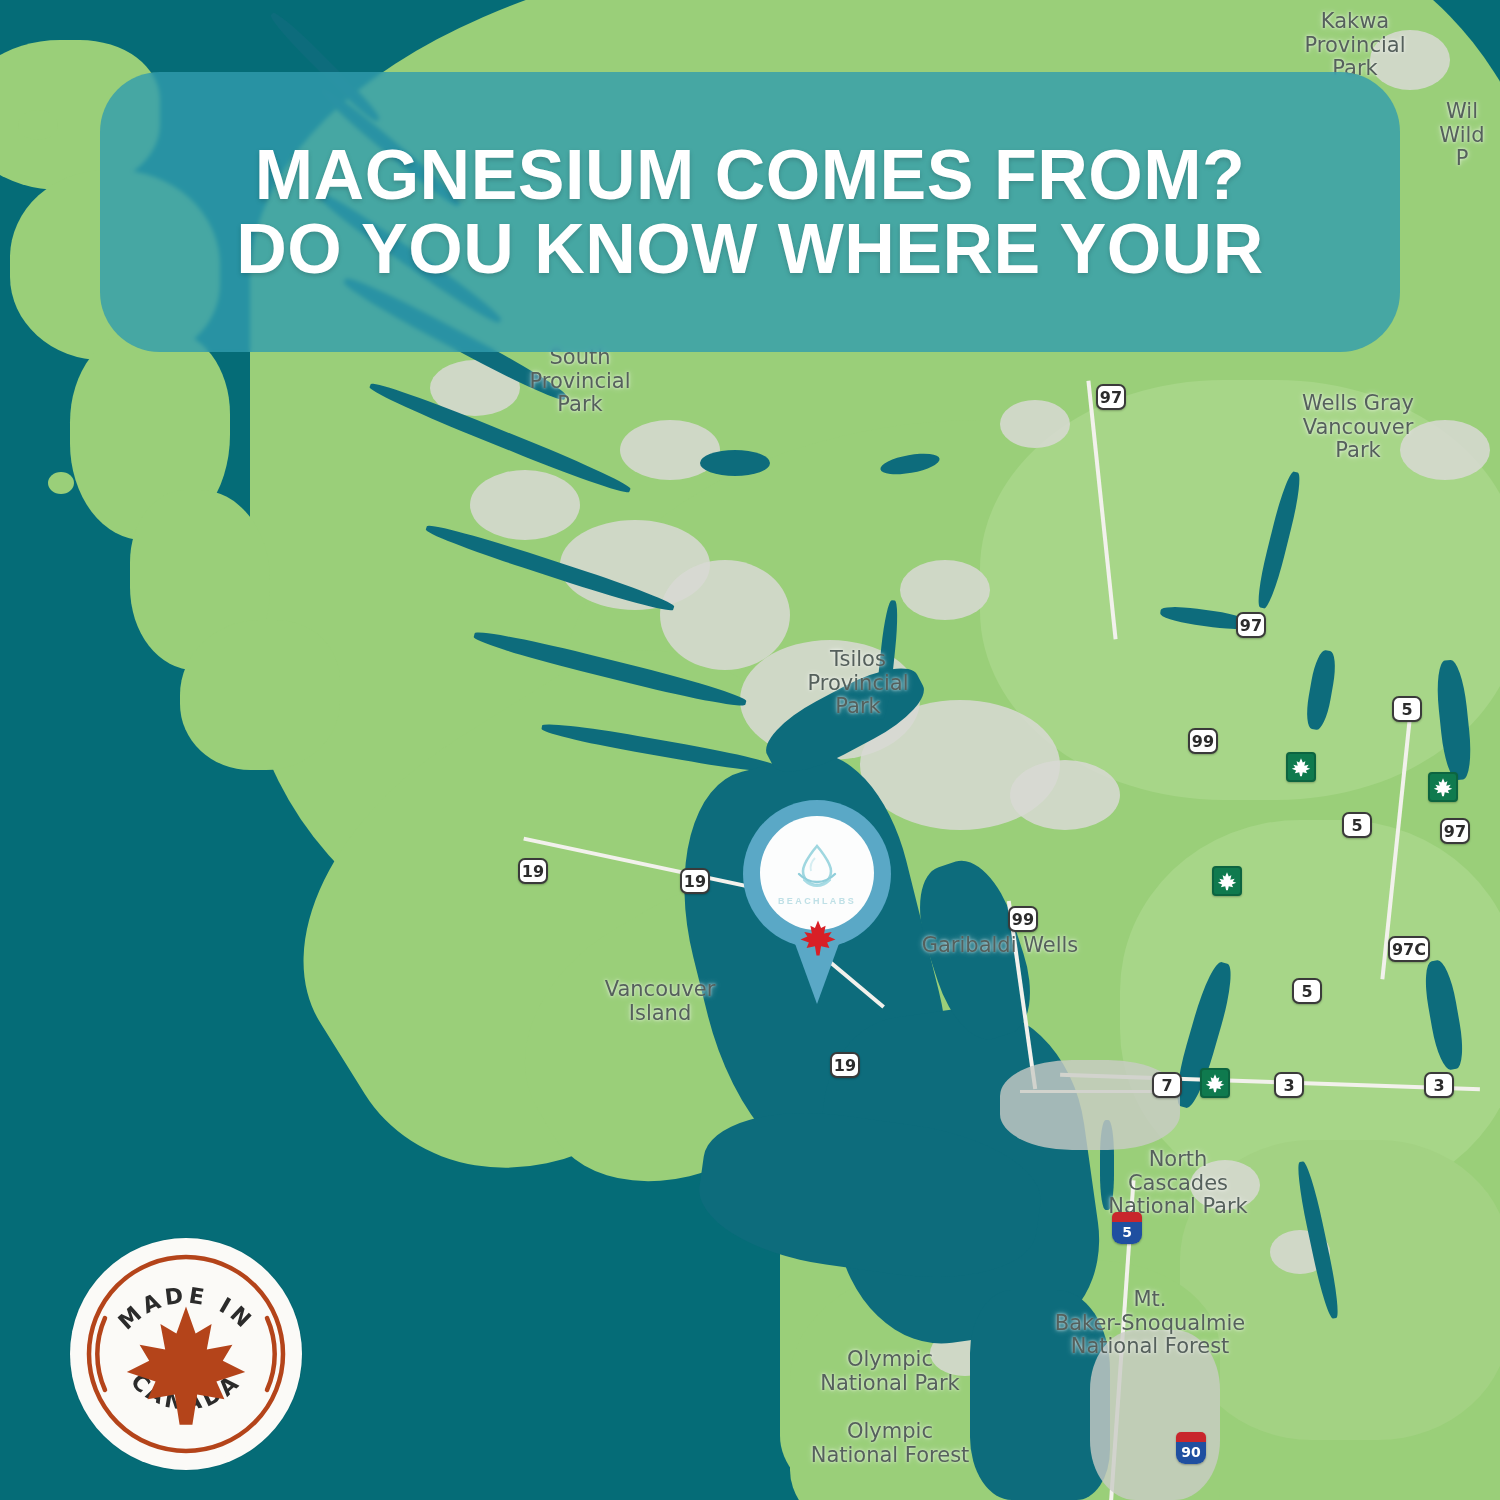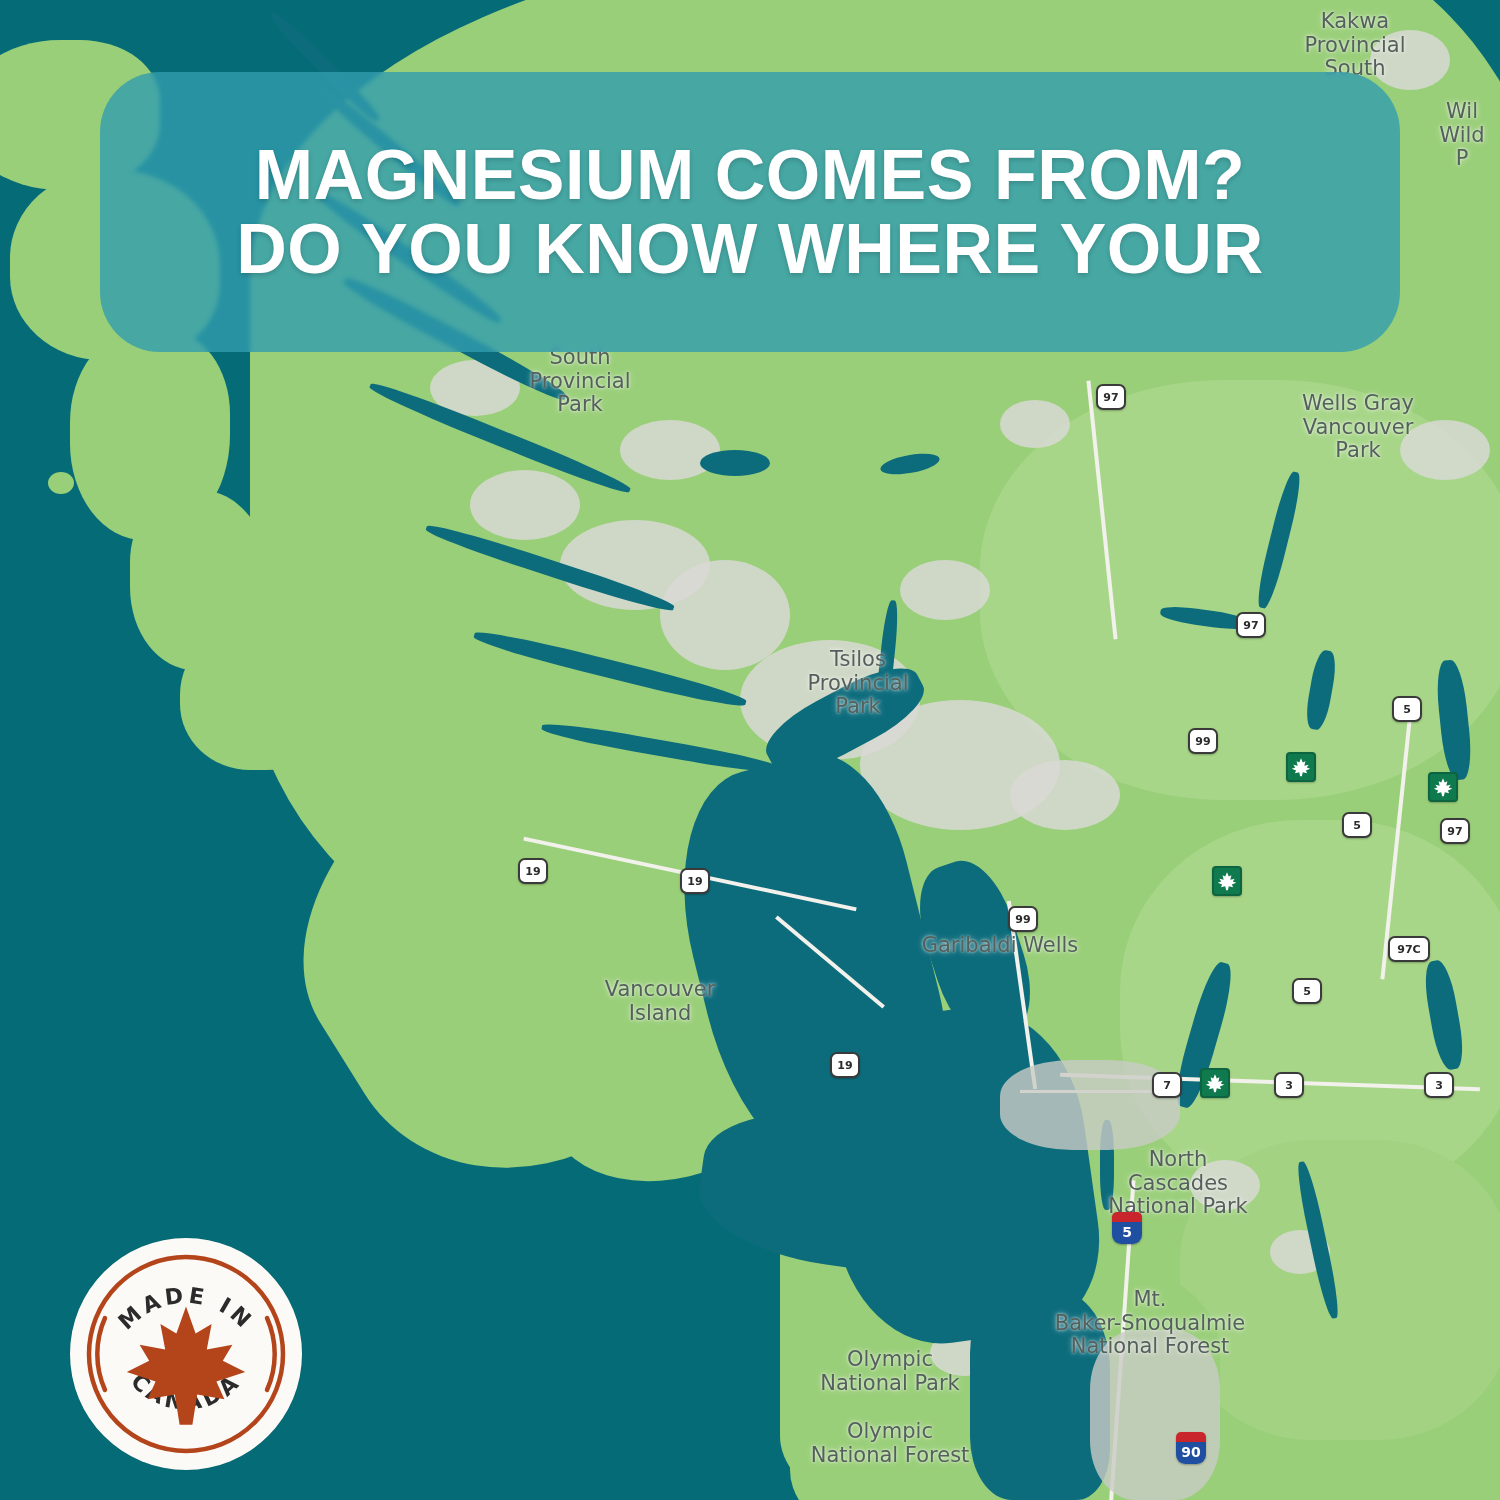--- a/index.html
+++ b/index.html
@@ -66,21 +66,21 @@
     text-align:center;font-family:"DejaVu Sans",sans-serif;
     text-shadow:0 0 3px rgba(255,255,255,.75),0 0 6px rgba(255,255,255,.55);
     white-space:pre-line;pointer-events:none;
   }
   .mlabel.lg{font-size:21px;}
 
   
   .shield{
     position:absolute;display:flex;align-items:center;justify-content:center;
     width:30px;height:26px;background:#FFFFFF;border:2px solid #3A3A3A;
-    border-radius:7px;font-size:11px;font-weight:bold;color:#2B2B2B;
+    border-radius:7px;font-size:16px;font-weight:bold;color:#2B2B2B;
     font-family:"DejaVu Sans",sans-serif;
     box-shadow:0 1px 2px rgba(0,0,0,.25);
   }
   .shield.wide{width:42px;}
   .shield.tc{
     background:#0F7A4E;border-color:#0C6440;color:#FFFFFF;border-radius:4px;
     width:30px;height:30px;
   }
   .shield.tc .leafmark{
     width:22px;height:22px;display:block;
@@ -217,21 +217,21 @@
     <div class="road" style="left:1395px;top:700px;width:4px;height:280px;transform:rotate(6deg);"></div>
     <div class="road" style="left:1020px;top:900px;width:4px;height:190px;transform:rotate(-8deg);"></div>
     <div class="road" style="left:1020px;top:1090px;width:160px;height:3px;"></div>
 
     <div class="land" style="left:1000px;top:1060px;width:180px;height:90px;background:#C9CCC6;border-radius:40%;opacity:.8;"></div>
     <div class="land" style="left:1090px;top:1330px;width:130px;height:170px;background:#C9CCC6;border-radius:35%;opacity:.8;"></div>
 
     <div id="labels">
         <div class="mlabel lg" style="left: 1355px; top: 10px; transform: translateX(-50%);">Kakwa
 Provincial
-South</div>
+Park</div>
         <div class="mlabel lg" style="left: 1462px; top: 100px; transform: translateX(-50%);">Wil
 Wild
 P</div>
         <div class="mlabel lg" style="left: 580px; top: 346px; transform: translateX(-50%);">South
 Provincial
 Park</div>
         <div class="mlabel lg" style="left: 1358px; top: 392px; transform: translateX(-50%);">Wells Gray
 Vancouver
 Park</div>
         <div class="mlabel lg" style="left: 858px; top: 648px; transform: translateX(-50%);">Tsilos
@@ -291,20 +291,36 @@
         <div class="shield i5" style="left: 1112px; top: 1212px;">5</div>
         <div class="shield i5" style="left: 1176px; top: 1432px;">90</div>
       </div>
   </div>
 
   <div class="banner">
     <h1>MAGNESIUM COMES FROM?</h1>
     <h1>DO YOU KNOW WHERE YOUR</h1>
   </div>
 
+  <div class="pin">
+    <div class="pin-tail"></div>
+    <div class="pin-shape"></div>
+    <div class="pin-disc">
+      <svg width="52" height="52" viewBox="0 0 52 52">
+        <path d="M26 6 C26 6 12 22 12 31 a14 14 0 0 0 28 0 C40 22 26 6 26 6 Z" fill="none" stroke="#9FD7E0" stroke-width="2.6"></path>
+        <path d="M24 18 C20 22 19 27 20 31" fill="none" stroke="#D6EEF2" stroke-width="2"></path>
+        <path d="M8 34 C14 40 20 42 26 42 C32 42 38 40 44 34" fill="none" stroke="#8FCEDA" stroke-width="2.4" stroke-linecap="round"></path>
+        <path d="M13 40 C18 45 22 46 26 46 C30 46 34 45 39 40" fill="none" stroke="#A8DCE5" stroke-width="2.2" stroke-linecap="round"></path>
+      </svg>
+      <span class="pin-brand">BEACHLABS</span>
+    </div>
+    <svg class="pin-leaf" viewBox="0 0 100 100">
+      <path d="M50 4 L58 24 L70 18 L66 38 L86 34 L78 46 L96 54 L74 62 L80 76 L58 72 L54 96 L46 96 L42 72 L20 76 L26 62 L4 54 L22 46 L14 34 L34 38 L30 18 L42 24 Z" fill="#D81F26"></path>
+    </svg>
+  </div>
 
   <div class="badge">
     <svg width="232" height="232" viewBox="0 0 232 232">
       <circle cx="116" cy="116" r="110" fill="#FBFAF7"></circle>
       <circle cx="116" cy="116" r="97" fill="none" stroke="#B4441A" stroke-width="4.5"></circle>
       <path d="M 35 152 A 88 88 0 0 1 35 80" fill="none" stroke="#B4441A" stroke-width="4.5" stroke-linecap="round"></path>
       <path d="M 197 80 A 88 88 0 0 1 197 152" fill="none" stroke="#B4441A" stroke-width="4.5" stroke-linecap="round"></path>
 
       <defs>
         <path id="arcTop" d="M 44 122 A 74 74 0 0 1 188 122" fill="none"></path>

